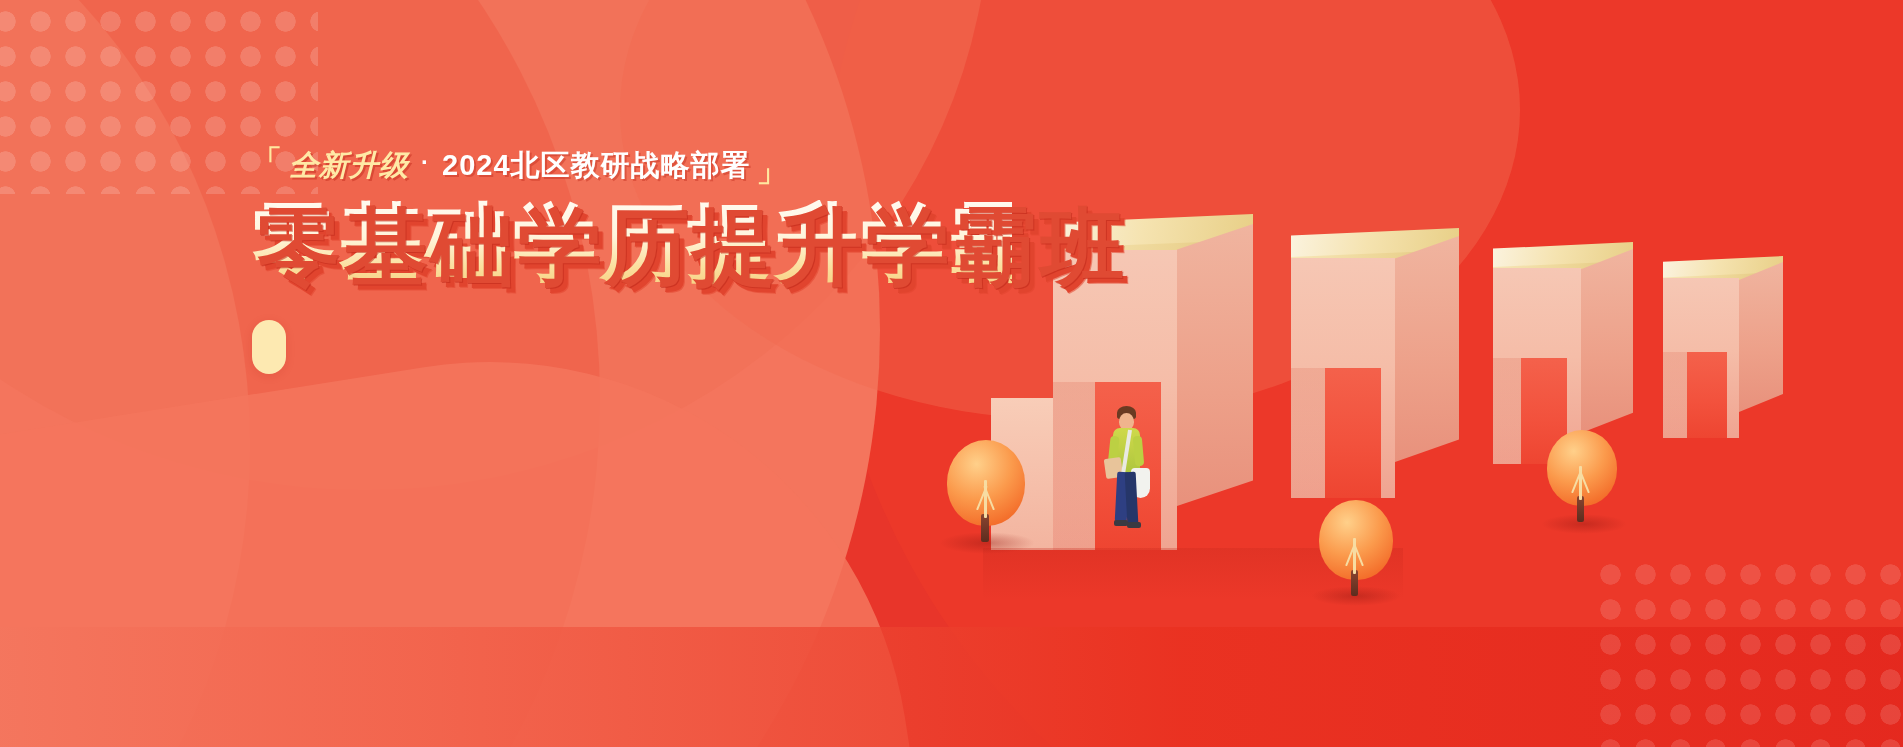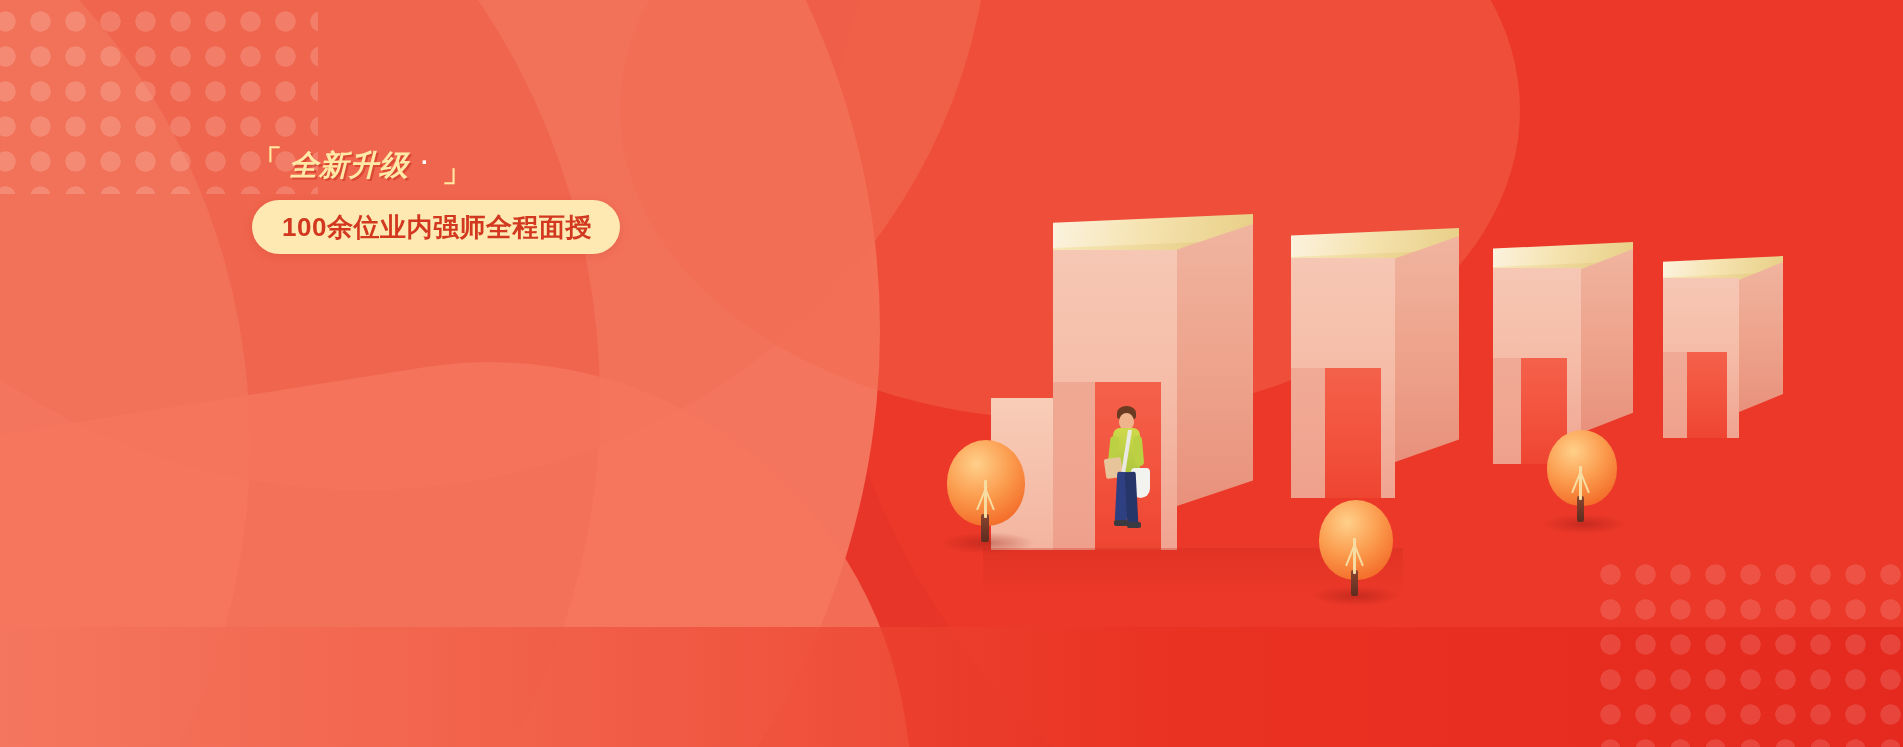--- a/index.html
+++ b/index.html
@@ -323,22 +323,23 @@
       <div class="branch" style="left:45px; top:40px; width:2px; height:23px; transform:rotate(-22deg);"></div>
     </div>
   </div>
 
   <div class="copy">
 
     <div class="eyebrow">
       <span class="brk">「</span>
       <span class="hl">全新升级</span>
       <span class="dot-sep">·</span>
+      <span class="wt">2024北区教研战略部署</span>
       <span class="brk close">」</span>
     </div>
 
+    <div class="headline">零基础学历提升学霸班</div>
 
     <div class="pill-row">
-      <span class="left-txt">100余位业内强师全程面授</span>
     </div>
 
   </div>
 </div>
 
 </body></html>

